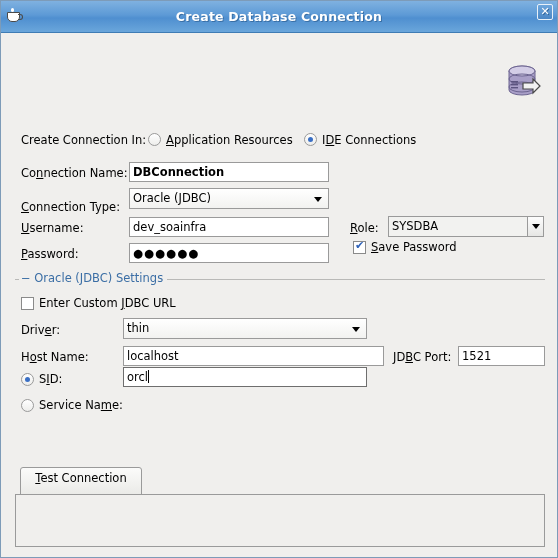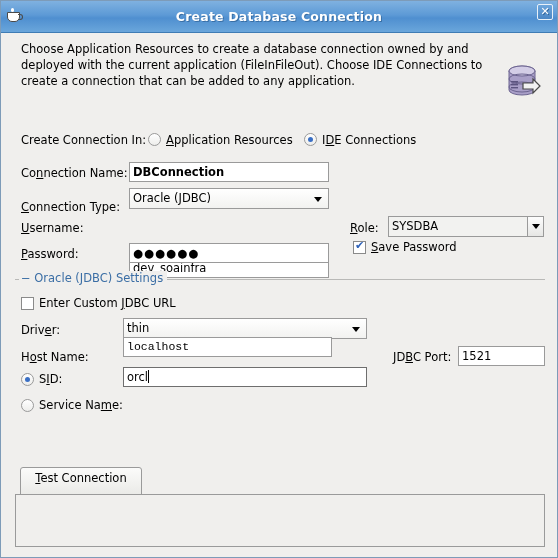--- a/index.html
+++ b/index.html
@@ -146,21 +146,20 @@
     <div class="tb-icon">
       <div class="steam"></div>
       <div class="cup"></div>
     </div>
     <div class="tb-title">Create Database Connection</div>
     <div class="tb-close">✕</div>
   </div>
 
   <div class="content">
 
-    <div class="desc">Choose Application Resources to create a database connection owned by and deployed with the current application (FileInFileOut). Choose IDE Connections to create a connection that can be added to any application.</div>
 
     <svg class="db-icon" viewBox="0 0 40 38">
       <ellipse cx="17" cy="8" rx="13" ry="5" fill="#b3aacf" stroke="#6c6490" stroke-width="1"></ellipse>
       <path d="M4 8 L4 27 A13 5 0 0 0 30 27 L30 8 Z" fill="#a99fc8" stroke="#6c6490" stroke-width="1"></path>
       <ellipse cx="17" cy="8" rx="13" ry="5" fill="#d3cde6" stroke="#6c6490" stroke-width="1"></ellipse>
       <ellipse cx="17" cy="16" rx="13" ry="5" fill="none" stroke="#6c6490" stroke-width="1"></ellipse>
       <ellipse cx="17" cy="24" rx="13" ry="5" fill="none" stroke="#6c6490" stroke-width="1"></ellipse>
       <path d="M18 20 L28 20 L28 16 L35 23 L28 30 L28 26 L18 26 Z" fill="#f2f2f2" stroke="#4a4a4a" stroke-width="1.2"></path>
       <rect x="6" y="18" width="7" height="1.4" fill="#5c5480"></rect>
       <rect x="6" y="21" width="7" height="1.4" fill="#5c5480"></rect>
@@ -178,21 +177,21 @@
     <div class="lbl" style="left:20px;top:133px;">Co<span class="u">n</span>nection Name:</div>
     <div class="field" style="left:128px;top:129px;width:200px;font-weight:bold;">DBConnection</div>
 
     <div class="lbl" style="left:20px;top:167px;"><span class="u">C</span>onnection Type:</div>
     <div class="combo" style="left:128px;top:155px;width:200px;">
       <span>Oracle (JDBC)</span>
       <span class="arrow"></span>
     </div>
 
     <div class="lbl" style="left:20px;top:188px;"><span class="u">U</span>sername:</div>
-    <div class="field" style="left:128px;top:184px;width:200px;margin-top:41px;">dev_soainfra</div>
+    <div class="field" style="left:128px;top:184px;width:200px;">dev_soainfra</div>
 
     <div class="lbl" style="left:349px;top:188px;"><span class="u">R</span>ole:</div>
     <div class="combo2" style="left:387px;top:183px;width:140px;">
       <span>SYSDBA</span>
     </div>
     <div class="combo2btn" style="left:526px;top:183px;">
       <span class="arrow"></span>
     </div>
 
     <div class="lbl" style="left:20px;top:214px;"><span class="u">P</span>assword:</div>
@@ -209,21 +208,21 @@
     <div class="check" style="left:20px;top:264px;"></div>
     <div class="lbl" style="left:38px;top:263px;">Enter Custom <span class="u">J</span>DBC URL</div>
 
     <div class="lbl" style="left:20px;top:290px;">Driv<span class="u">e</span>r:</div>
     <div class="combo" style="left:122px;top:285px;width:244px;">
       <span>thin</span>
       <span class="arrow"></span>
     </div>
 
     <div class="lbl" style="left:20px;top:317px;">H<span class="u">o</span>st Name:</div>
-    <div class="field" style="left:122px;top:304px;width:209px;font-family:Liberation Mono, monospace;">localhost</div>
+    <div class="field" style="left:122px;top:313px;width:261px;">localhost</div>
 
     <div class="lbl" style="left:392px;top:317px;">JD<span class="u">B</span>C Port:</div>
     <div class="field" style="left:457px;top:313px;width:87px;">1521</div>
 
     <div class="radio on" style="left:20px;top:340px;"></div>
     <div class="lbl" style="left:38px;top:339px;">S<span class="u">I</span>D:</div>
     <div class="field" style="left:122px;top:334px;width:244px;border-color:#6e6e6e;"><span>orcl</span><span class="caret"></span></div>
 
     <div class="radio" style="left:20px;top:366px;"></div>
     <div class="lbl" style="left:38px;top:365px;">Service Na<span class="u">m</span>e:</div>

